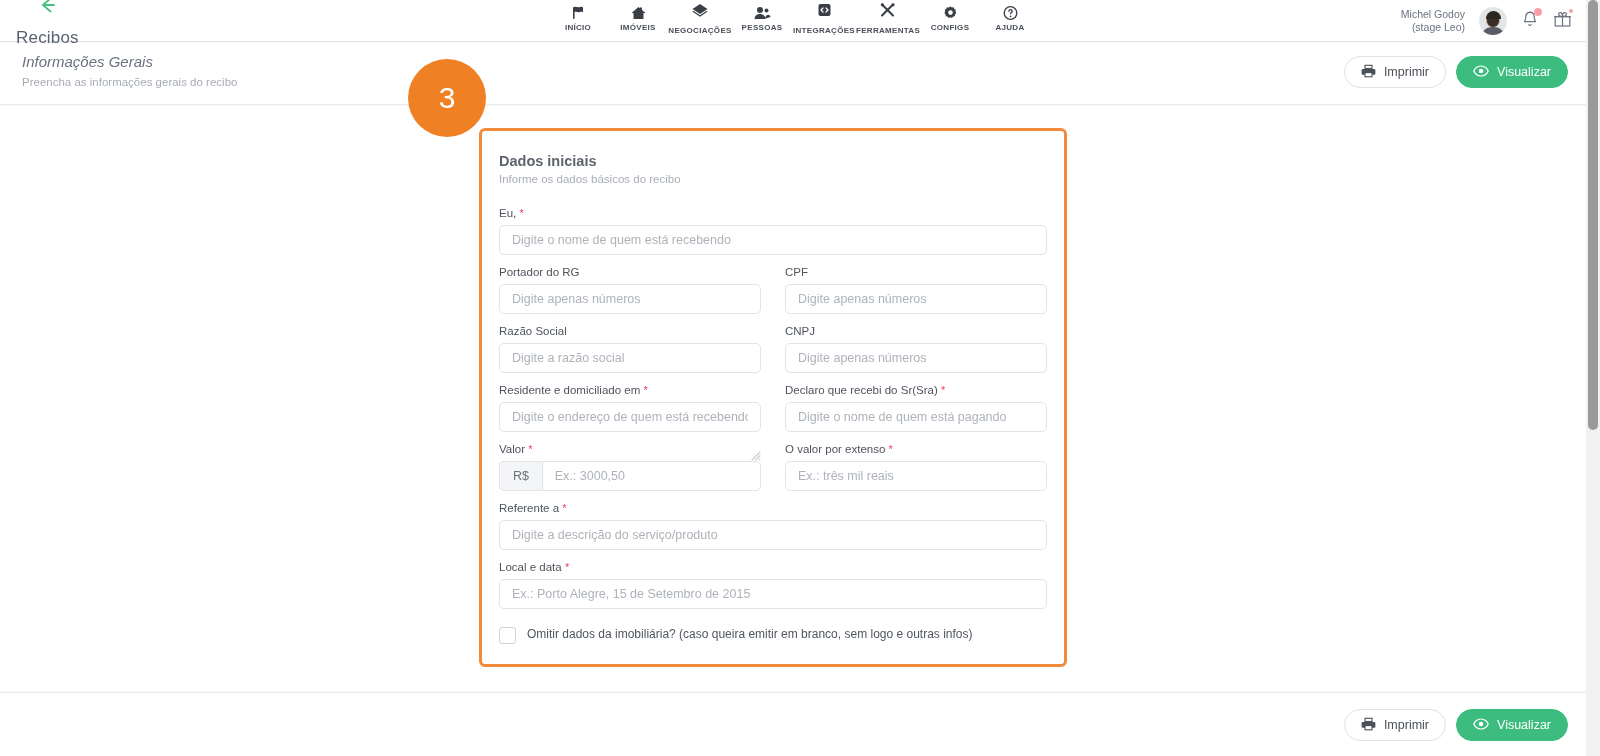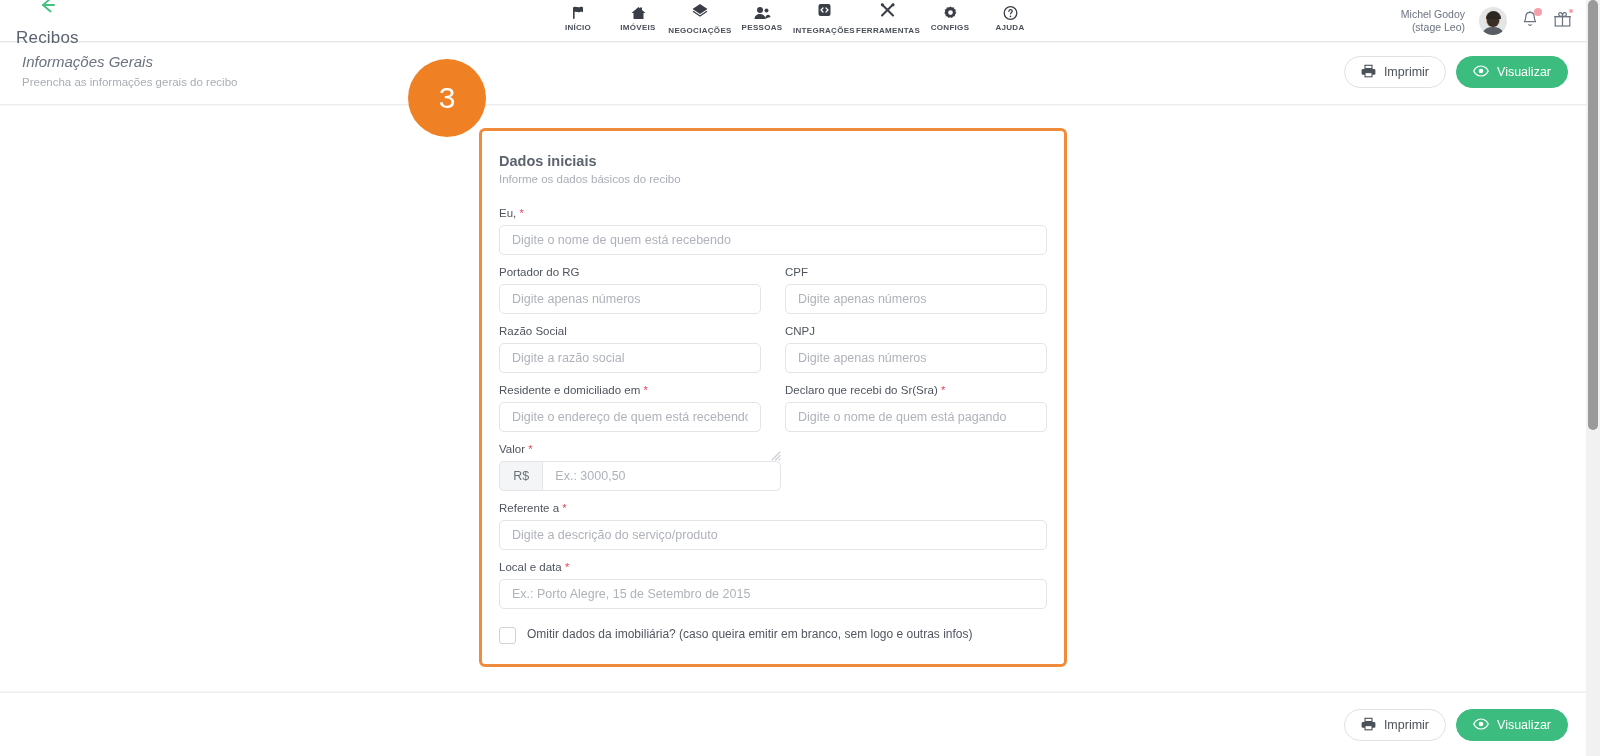--- a/index.html
+++ b/index.html
@@ -355,20 +355,27 @@
               <svg width="10" height="10" viewBox="0 0 10 10">
                   <path d="M9 1 1 9M9 4.5 4.5 9M9 7.8 7.8 9" stroke="#8a9099" stroke-width="1.1" stroke-linecap="round"></path>
                 </svg>
             </span>
           </div>
           <div class="money">
             <span class="money-prefix">R$</span>
             <input class="finput" type="text" placeholder="Ex.: 3000,50" style="">
           </div>
         </div>
+        <div class="col fgroup">
+          <label class="flabel">
+            <span>O valor por extenso</span>
+            <span class="req">*</span>
+          </label>
+          <input class="finput" type="text" placeholder="Ex.: três mil reais" style="">
+        </div>
       </div>
 
       <div class="fgroup">
         <label class="flabel">
           <span>Referente a</span>
           <span class="req">*</span>
         </label>
         <input class="finput" type="text" placeholder="Digite a descrição do serviço/produto" style="">
       </div>
 

